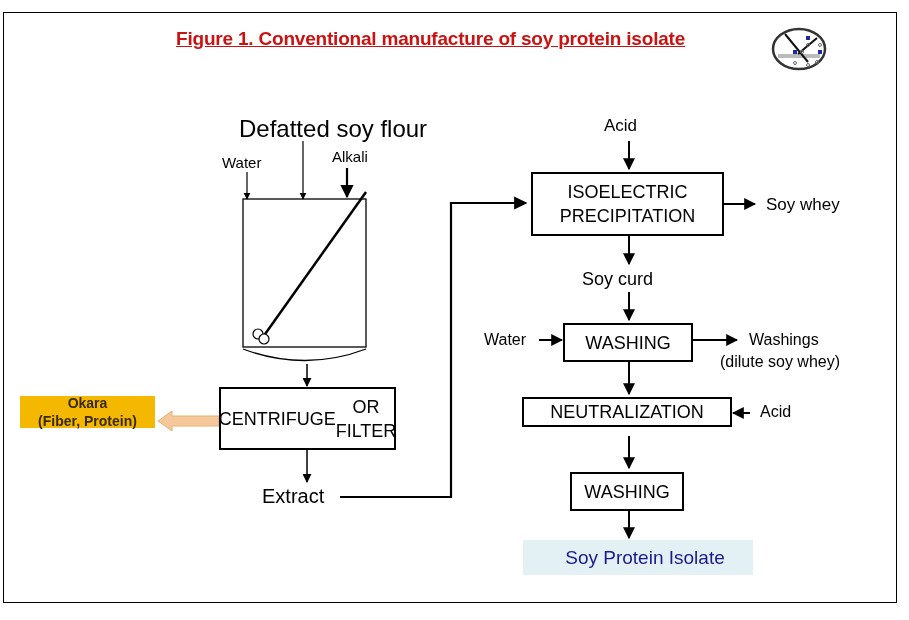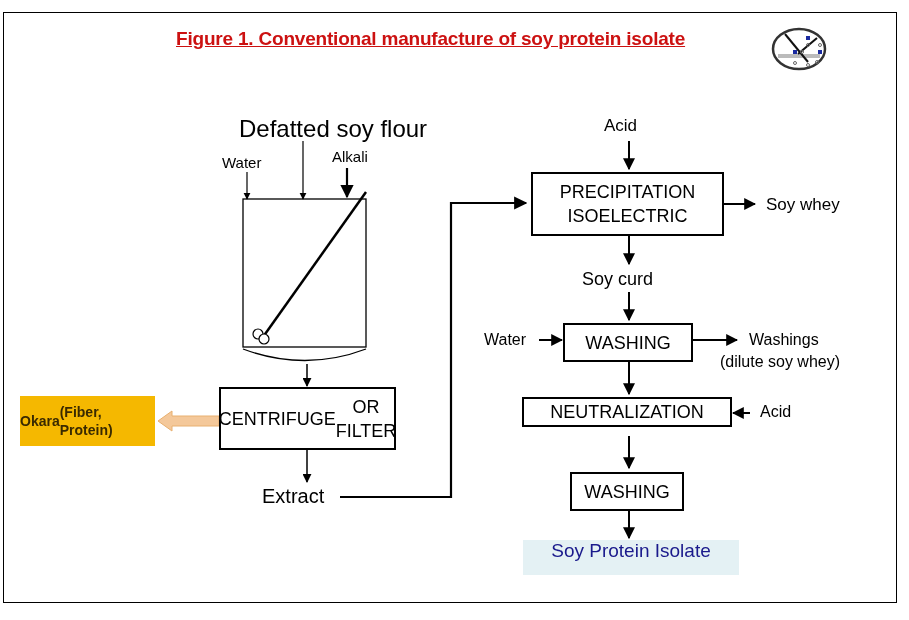--- a/index.html
+++ b/index.html
@@ -2,22 +2,22 @@
 <html><head>
 <meta charset="utf-8">
 <style>
   html,body{margin:0;padding:0;background:#fff;}
   body{width:909px;height:620px;position:relative;overflow:hidden;font-family:"Liberation Sans",sans-serif;color:#000;}
   .frame{position:absolute;left:3px;top:12px;width:894px;height:591px;border:1px solid #000;box-sizing:border-box;}
   .abs{position:absolute;}
   .title{position:absolute;left:136px;top:28px;font-size:19px;font-weight:bold;color:#cc1111;text-decoration:underline;white-space:nowrap;letter-spacing:-0.2px;margin-left:40px;}
   .label{position:absolute;white-space:nowrap;font-size:17px;}
   .box{position:absolute;border:2px solid #000;box-sizing:border-box;background:#fff;display:flex;align-items:center;justify-content:center;text-align:center;font-size:18px;line-height:24px;}
-  .okara{position:absolute;left:20px;top:396px;width:135px;height:50px;background:#f5b800;display:flex;flex-direction:row;align-items:center;justify-content:center;font-weight:bold;font-size:14px;color:#3a2a00;line-height:18px;}
-  .spi{position:absolute;left:523px;top:540px;width:216px;height:35px;background:#e4f1f4;display:flex;justify-content:center;font-size:19px;color:#1a1a8c;}
+  .okara{position:absolute;left:20px;top:396px;width:135px;height:32px;background:#f5b800;display:flex;flex-direction:column;align-items:center;justify-content:center;font-weight:bold;font-size:14px;color:#3a2a00;line-height:18px;}
+  .spi{position:absolute;left:523px;top:540px;width:216px;height:35px;background:#e4f1f4;display:flex;align-items:center;justify-content:center;font-size:19px;color:#1a1a8c;padding-left:14px;}
   svg.lines{position:absolute;left:0;top:0;}
 </style>
 </head>
 <body>
 
 <div class="frame"></div>
 
 <div class="title">Figure 1. Conventional manufacture of soy protein isolate</div>
 
 <svg class="abs" style="left:770px;top:26px" width="58" height="46">
@@ -94,22 +94,22 @@
 <div class="okara">
   <span>Okara</span>
   <span>(Fiber, Protein)</span>
 </div>
 
 <div class="label" style="left:262px;top:485px;font-size:20px">Extract</div>
 
 <div class="label" style="left:604px;top:116px">Acid</div>
 
 <div class="box" style="left:531px;top:172px;width:193px;height:64px;flex-direction:column">
+  <span>ISOELECTRIC</span>
   <span>PRECIPITATION</span>
-  <span>ISOELECTRIC</span>
 </div>
 
 <div class="label" style="left:766px;top:195px">Soy whey</div>
 <div class="label" style="left:582px;top:269px;font-size:18px">Soy curd</div>
 
 <div class="label" style="left:484px;top:331px;font-size:16px">Water</div>
 <div class="box" style="left:563px;top:323px;width:130px;height:39px">
   <span>WASHING</span>
 </div>
 <div class="label" style="left:749px;top:331px;font-size:16px">Washings</div>

